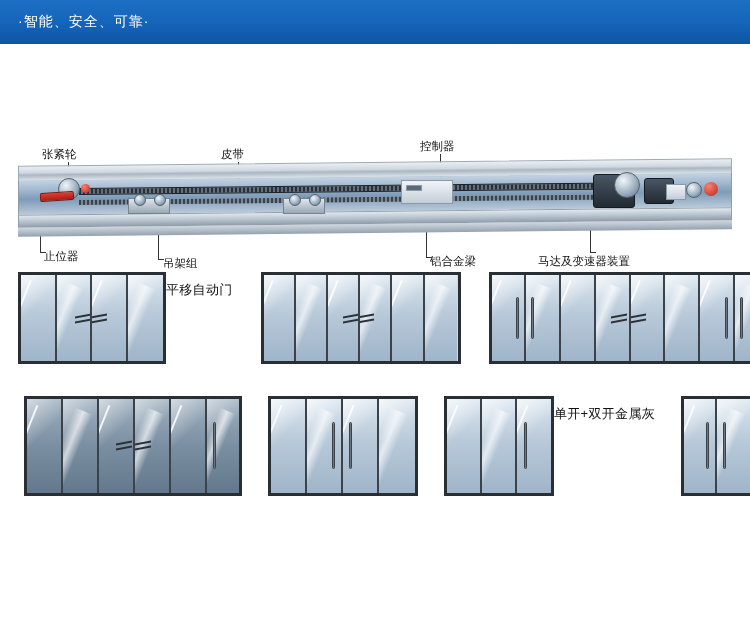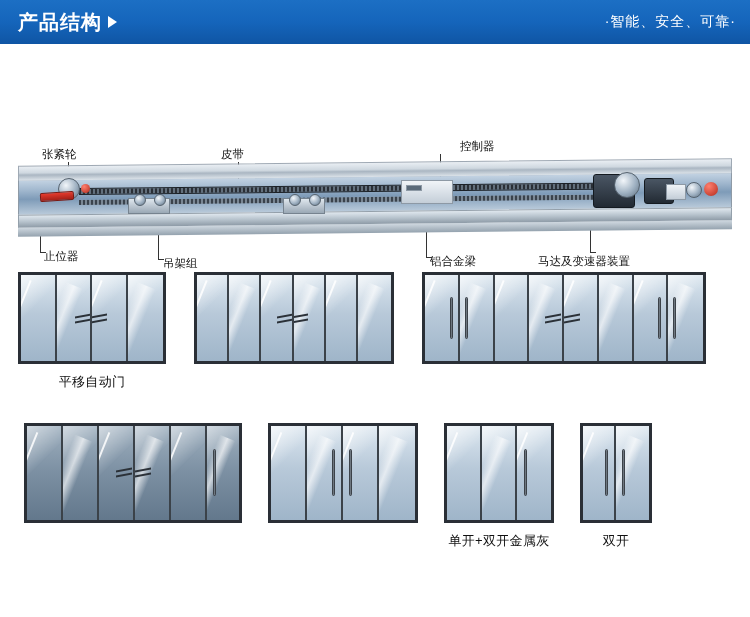--- a/index.html
+++ b/index.html
@@ -134,21 +134,21 @@
   }
   .redcap {
     position: absolute;
     background: radial-gradient(circle at 35% 30%, #ff7f6e, #b32a1c);
     border-radius: 50%;
   }
 
   
   .rows { position: absolute; left: 0; top: 272px; width: 750px; }
   .row { display: flex; align-items: flex-start; }
-  .cell { display: flex; flex-direction: column; align-items: center; }
+  .cell { display: flex; flex-direction: row; align-items: flex-start; }
   .cap {
     font-size: 13px;
     color: #111;
     margin-top: 9px;
     text-align: center;
     white-space: nowrap;
     letter-spacing: 0.3px;
   }
   .door {
     border: 3px solid #2a2f36;
@@ -196,32 +196,28 @@
   }
   .pull-pair i {
     display: block; height: 2px; background: #2b3138; margin-bottom: 3px;
     transform: skewY(-10deg);
   }
 </style>
 </head>
 <body>
 
 <div class="header">
-  <div class="header-title">
-    <span>产品结构</span>
-    <span class="tri"></span>
-  </div>
   <div class="header-slogan">·智能、安全、可靠·</div>
 </div>
 
 <div class="diagram">
 
   <div class="lbl" style="left:42px;  top:103px;">张紧轮</div>
   <div class="lbl" style="left:221px; top:103px;">皮带</div>
-  <div class="lbl" style="left:420px; top:95px;margin-left:40px;">控制器</div>
+  <div class="lbl" style="left:420px; top:95px;">控制器</div>
   <div class="lbl" style="left:44px;  top:205px;">止位器</div>
   <div class="lbl" style="left:163px; top:212px;">吊架组</div>
   <div class="lbl" style="left:430px; top:210px;">铝合金梁</div>
   <div class="lbl" style="left:538px; top:210px;">马达及变速器装置</div>
 
   <div class="leader vline" style="left:68px;  top:118px; height:28px;"></div>
   <div class="leader vline" style="left:238px; top:118px; height:28px;"></div>
   <div class="leader vline" style="left:440px; top:110px; height:42px;"></div>
 
   <div class="leader vline" style="left:40px;  top:190px; height:18px;"></div>

